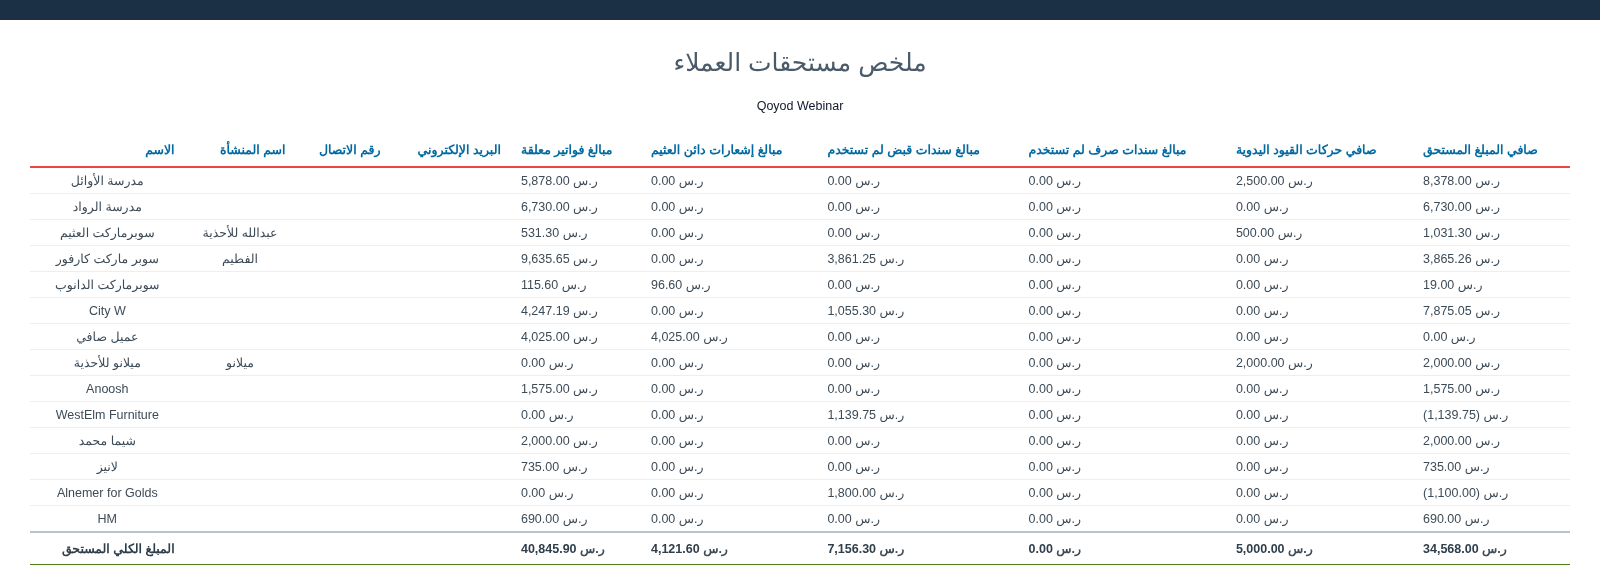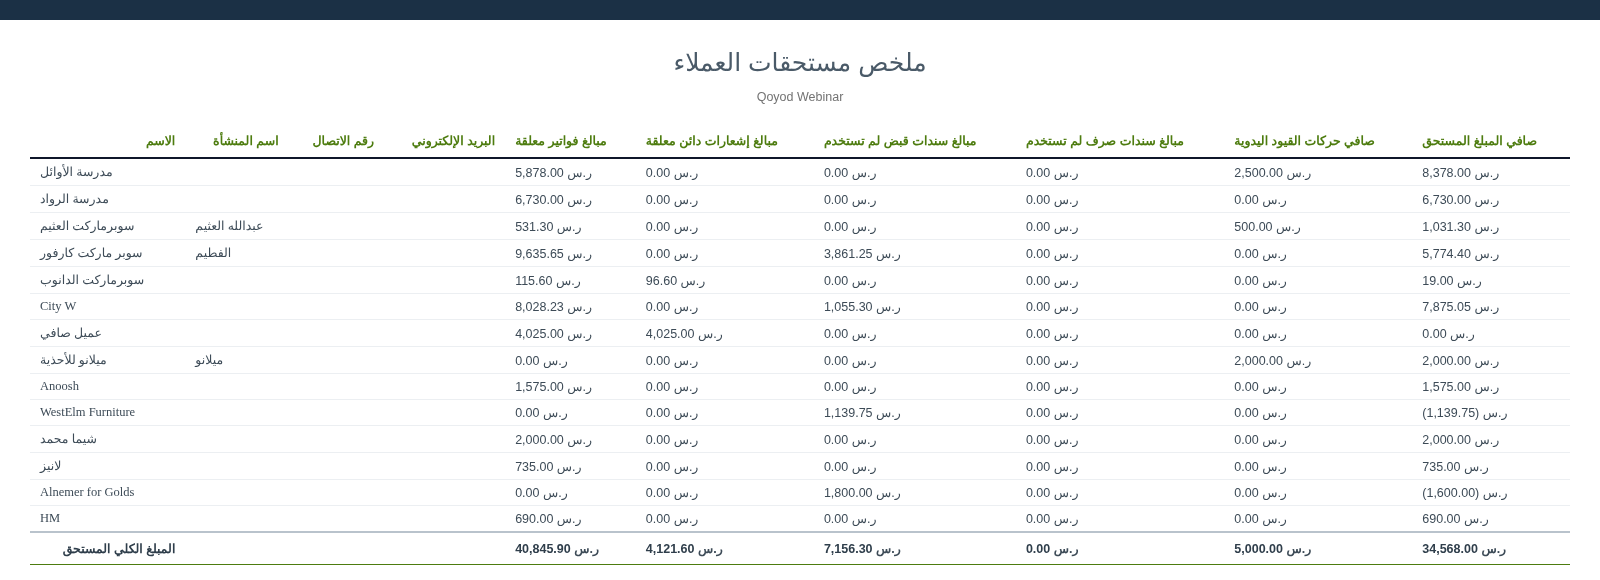--- a/index.html
+++ b/index.html
@@ -30,48 +30,48 @@
   }
   .page-title {
     font-size: 25px;
     color: #4a5a68;
     font-weight: normal;
     margin: 0;
     letter-spacing: 0px;
   }
   .page-subtitle {
     font-size: 12.5px;
-    color: #737373;
-    margin-top: 13px;
+    color: #0f172a;
+    margin-top: 22px;
   }
   table.report {
     width: 1540px;
     margin: 22px auto 0 auto;
     border-collapse: collapse;
     font-size: 12.5px;
     color: #3d4b57;
   }
   table.report thead th {
     font-weight: bold;
     font-size: 12.5px;
-    color: #4d7c0f;
+    color: #0369a1;
     padding: 7px 10px 9px 10px;
-    border-bottom: 2px solid #0f172a;
+    border-bottom: 2px solid #ef4444;
     white-space: nowrap;
   }
   table.report thead th.num { text-align: left; }
   table.report thead th.txt { text-align: right; }
   table.report tbody td {
     padding: 5px 10px;
     border-bottom: 1px solid #eceff2;
     white-space: nowrap;
     font-size: 12.5px;
   }
   table.report tbody td.num { text-align: left; direction: ltr; }
-  table.report tbody td.txt { text-align: left; font-family: Liberation Serif, serif; }
+  table.report tbody td.txt { text-align: center; }
   table.report tfoot td {
     padding: 8px 10px;
     font-weight: bold;
     border-top: 2px solid #b9c3cc;
     border-bottom: 1px solid #4d7c0f;
     font-size: 12.5px;
     color: #2f3e4b;
   }
   table.report tfoot td.num { text-align: left; direction: ltr; margin-top: 6px; }
   table.report tfoot td.txt { text-align: right; }
@@ -91,21 +91,21 @@
       <div class="page-subtitle">Qoyod Webinar</div>
     </div>
 
     <table class="report">
       <thead>
         <tr>
           <th class="num">صافي المبلغ المستحق</th>
           <th class="num">صافي حركات القيود اليدوية</th>
           <th class="num">مبالغ سندات صرف لم تستخدم</th>
           <th class="num">مبالغ سندات قبض لم تستخدم</th>
-          <th class="num">مبالغ إشعارات دائن معلقة</th>
+          <th class="num">مبالغ إشعارات دائن العثيم</th>
           <th class="num">مبالغ فواتير معلقة</th>
           <th class="txt">البريد الإلكتروني</th>
           <th class="txt">رقم الاتصال</th>
           <th class="txt">اسم المنشأة</th>
           <th class="txt">الاسم</th>
         </tr>
       </thead>
       <tbody id="tbody">
           <tr>
             <td class="num"><span>8,378.00</span> <span class="cur">ر.س</span></td>
@@ -133,25 +133,25 @@
           </tr>
           <tr>
             <td class="num"><span>1,031.30</span> <span class="cur">ر.س</span></td>
             <td class="num"><span>500.00</span> <span class="cur">ر.س</span></td>
             <td class="num"><span>0.00</span> <span class="cur">ر.س</span></td>
             <td class="num"><span>0.00</span> <span class="cur">ر.س</span></td>
             <td class="num"><span>0.00</span> <span class="cur">ر.س</span></td>
             <td class="num"><span>531.30</span> <span class="cur">ر.س</span></td>
             <td class="txt"></td>
             <td class="txt"></td>
-            <td class="txt">عبدالله العثيم</td>
+            <td class="txt">عبدالله للأحذية</td>
             <td class="txt">سوبرماركت العثيم</td>
           </tr>
           <tr>
-            <td class="num"><span>5,774.40</span> <span class="cur">ر.س</span></td>
+            <td class="num"><span>3,865.26</span> <span class="cur">ر.س</span></td>
             <td class="num"><span>0.00</span> <span class="cur">ر.س</span></td>
             <td class="num"><span>0.00</span> <span class="cur">ر.س</span></td>
             <td class="num"><span>3,861.25</span> <span class="cur">ر.س</span></td>
             <td class="num"><span>0.00</span> <span class="cur">ر.س</span></td>
             <td class="num"><span>9,635.65</span> <span class="cur">ر.س</span></td>
             <td class="txt"></td>
             <td class="txt"></td>
             <td class="txt">الفطيم</td>
             <td class="txt">سوبر ماركت كارفور</td>
           </tr>
@@ -166,21 +166,21 @@
             <td class="txt"></td>
             <td class="txt"></td>
             <td class="txt">سوبرماركت الدانوب</td>
           </tr>
           <tr>
             <td class="num"><span>7,875.05</span> <span class="cur">ر.س</span></td>
             <td class="num"><span>0.00</span> <span class="cur">ر.س</span></td>
             <td class="num"><span>0.00</span> <span class="cur">ر.س</span></td>
             <td class="num"><span>1,055.30</span> <span class="cur">ر.س</span></td>
             <td class="num"><span>0.00</span> <span class="cur">ر.س</span></td>
-            <td class="num"><span>8,028.23</span> <span class="cur">ر.س</span></td>
+            <td class="num"><span>4,247.19</span> <span class="cur">ر.س</span></td>
             <td class="txt"></td>
             <td class="txt"></td>
             <td class="txt"></td>
             <td class="txt">City W</td>
           </tr>
           <tr>
             <td class="num"><span>0.00</span> <span class="cur">ر.س</span></td>
             <td class="num"><span>0.00</span> <span class="cur">ر.س</span></td>
             <td class="num"><span>0.00</span> <span class="cur">ر.س</span></td>
             <td class="num"><span>0.00</span> <span class="cur">ر.س</span></td>
@@ -245,21 +245,21 @@
             <td class="num"><span>0.00</span> <span class="cur">ر.س</span></td>
             <td class="num"><span>0.00</span> <span class="cur">ر.س</span></td>
             <td class="num"><span>0.00</span> <span class="cur">ر.س</span></td>
             <td class="num"><span>735.00</span> <span class="cur">ر.س</span></td>
             <td class="txt"></td>
             <td class="txt"></td>
             <td class="txt"></td>
             <td class="txt">لانيز</td>
           </tr>
           <tr>
-            <td class="num"><span>(1,600.00)</span> <span class="cur">ر.س</span></td>
+            <td class="num"><span>(1,100.00)</span> <span class="cur">ر.س</span></td>
             <td class="num"><span>0.00</span> <span class="cur">ر.س</span></td>
             <td class="num"><span>0.00</span> <span class="cur">ر.س</span></td>
             <td class="num"><span>1,800.00</span> <span class="cur">ر.س</span></td>
             <td class="num"><span>0.00</span> <span class="cur">ر.س</span></td>
             <td class="num"><span>0.00</span> <span class="cur">ر.س</span></td>
             <td class="txt"></td>
             <td class="txt"></td>
             <td class="txt"></td>
             <td class="txt">Alnemer for Golds</td>
           </tr>

